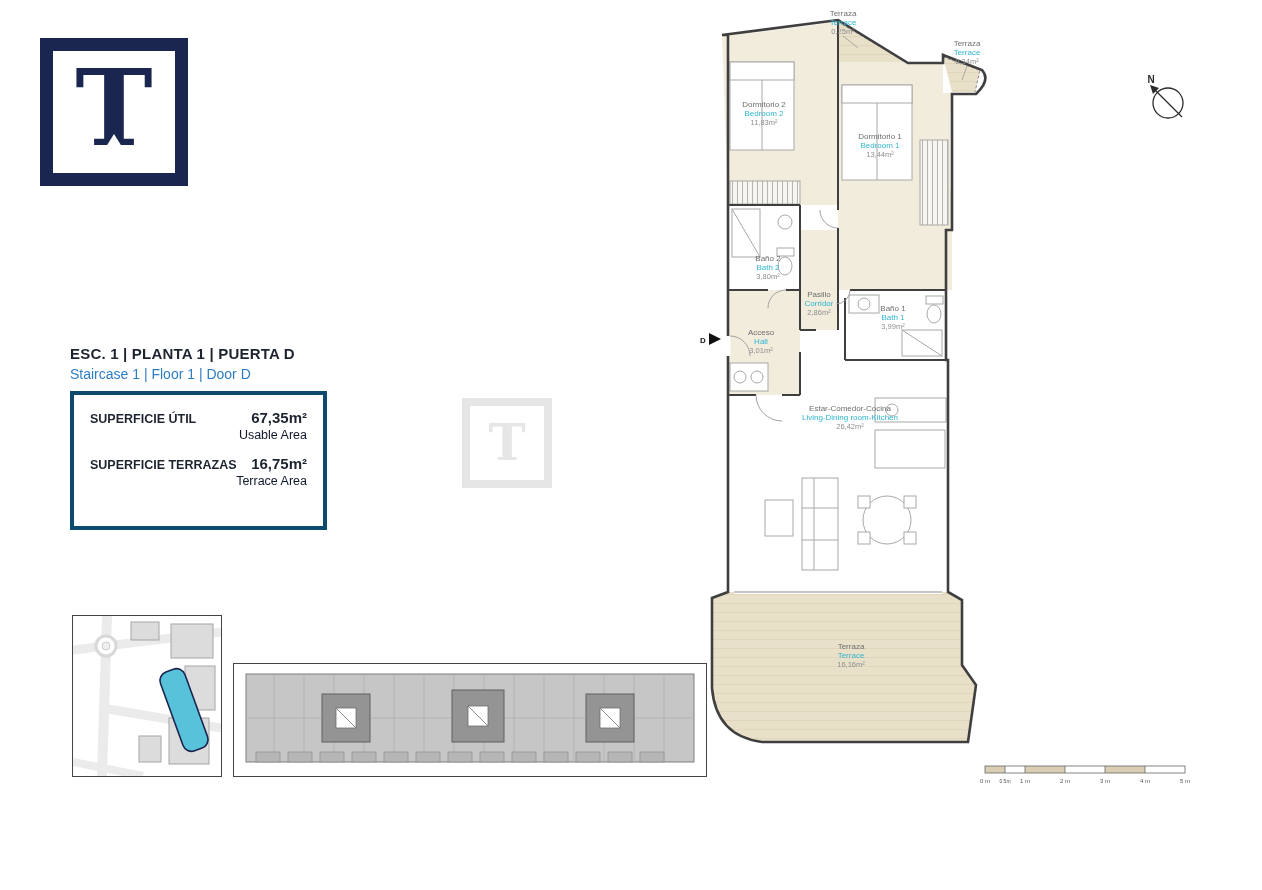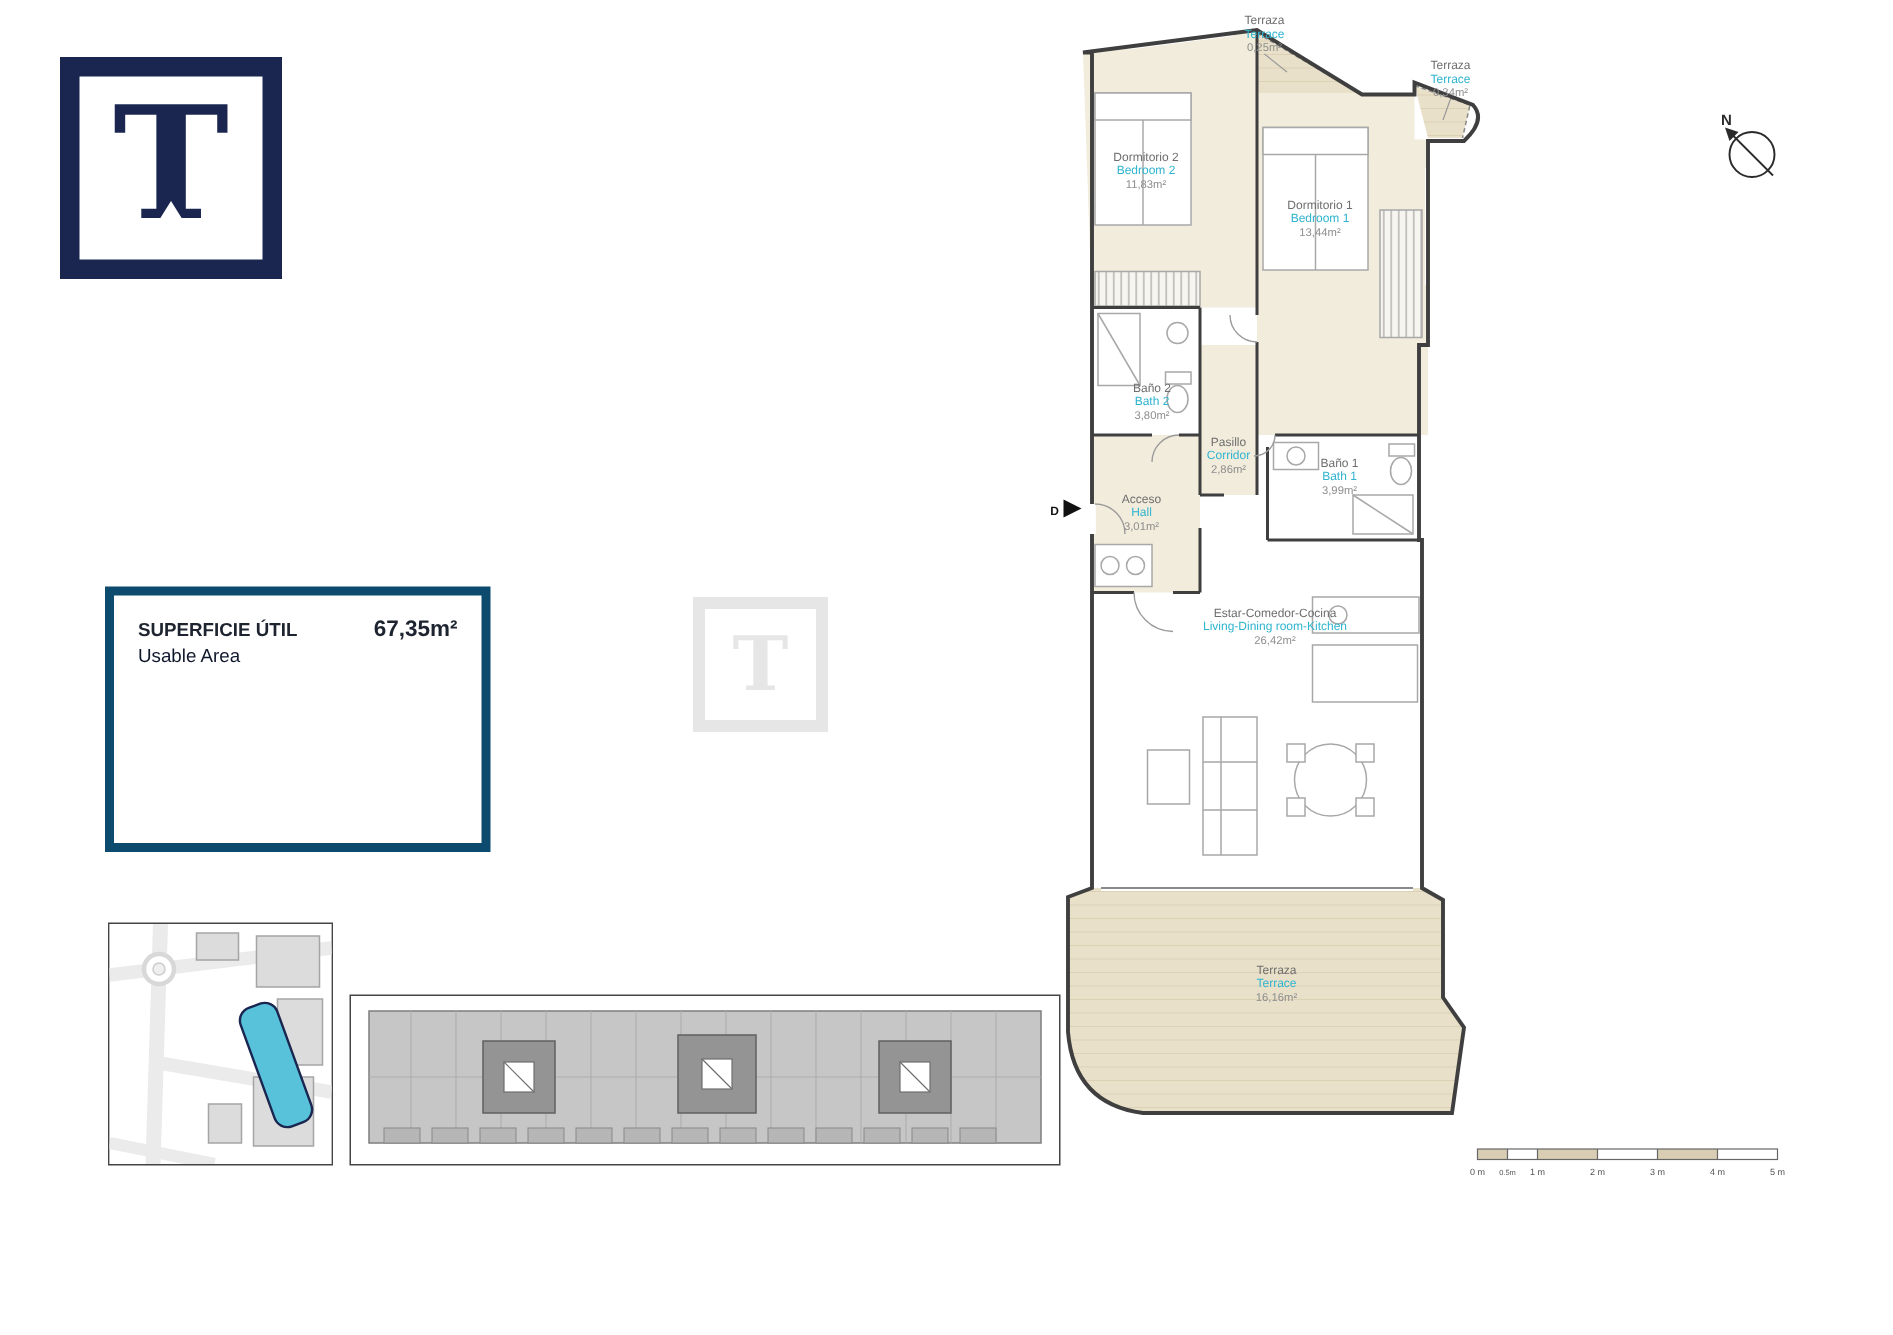--- a/index.html
+++ b/index.html
@@ -15,22 +15,22 @@
   .logo-notch{position:absolute;left:50%;transform:translateX(-50%);bottom:15px;
           width:0;height:0;border-left:15px solid transparent;border-right:15px solid transparent;
           border-bottom:24px solid #fff;}
 
   
   .title-block{position:absolute;left:70px;top:345px;}
   .title{font-size:15px;font-weight:bold;color:#1d2430;letter-spacing:.2px;}
   .subtitle{font-size:14px;color:#2d7dc4;margin-top:4px;}
 
   
-  .area-box{position:absolute;left:70px;top:391px;width:257px;height:177px;
-            border:6px solid #0c4a6e;box-sizing:border-box;padding:14px 16px 0 16px;}
+  .area-box{position:absolute;left:70px;top:391px;width:257px;height:139px;
+            border:4px solid #0c4a6e;box-sizing:border-box;padding:14px 16px 0 16px;text-align:right;}
   .ab-row{margin-bottom:13px;}
   .ab-head{display:flex;justify-content:space-between;align-items:baseline;}
   .ab-label{font-size:12.5px;font-weight:bold;color:#1d2430;}
   .ab-value{font-size:15px;font-weight:bold;color:#1d2430;}
   .ab-note{font-size:12px;color:#1d2430;margin-top:2px;}
   .ab-en{font-size:12.5px;color:#0f172a;margin-top:2px;}
 
   
   .watermark{position:absolute;left:462px;top:398px;display:flex;align-items:center;gap:20px;
              pointer-events:none;z-index:6;}
@@ -61,28 +61,39 @@
 </head>
 <body>
 
 <div id="canvas">
 
   <div class="logo">
     <span class="logo-t">T</span>
     <span class="logo-notch"></span>
   </div>
 
+  <div class="title-block">
+    <div class="title">ESC. 1 | PLANTA 1 | PUERTA D</div>
+    <div class="subtitle">Staircase 1 | Floor 1 | Door D</div>
+  </div>
 
   <div class="area-box">
     <div class="ab-row">
       <div class="ab-head">
         <span class="ab-label">SUPERFICIE ÚTIL</span>
         <span class="ab-value">67,35m²</span>
       </div>
       <div class="ab-en">Usable Area</div>
+    </div>
+    <div class="ab-row">
+      <div class="ab-head">
+        <span class="ab-label">SUPERFICIE TERRAZAS</span>
+        <span class="ab-value">16,75m²</span>
+      </div>
+      <div class="ab-en">Terrace Area</div>
     </div>
   </div>
 
   <div class="watermark">
     <div class="wm-box">
       <span class="wm-t">T</span>
     </div>
   </div>
 
   <div class="site-map">

